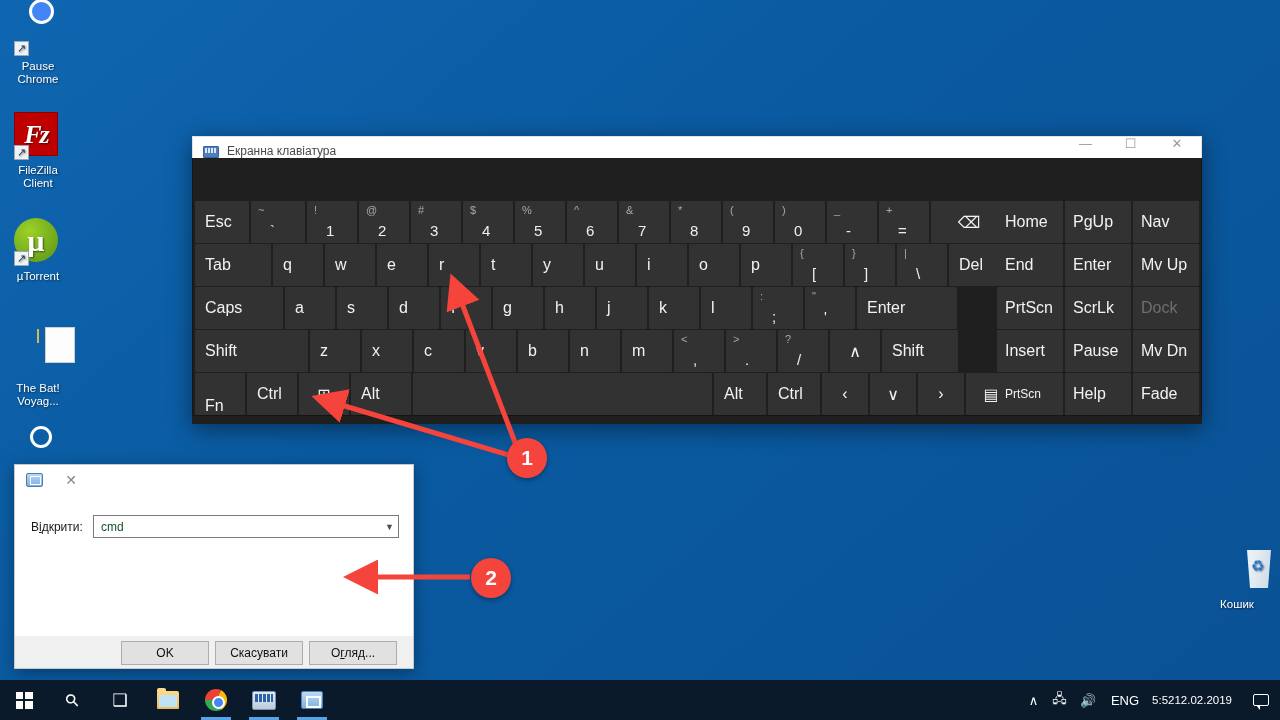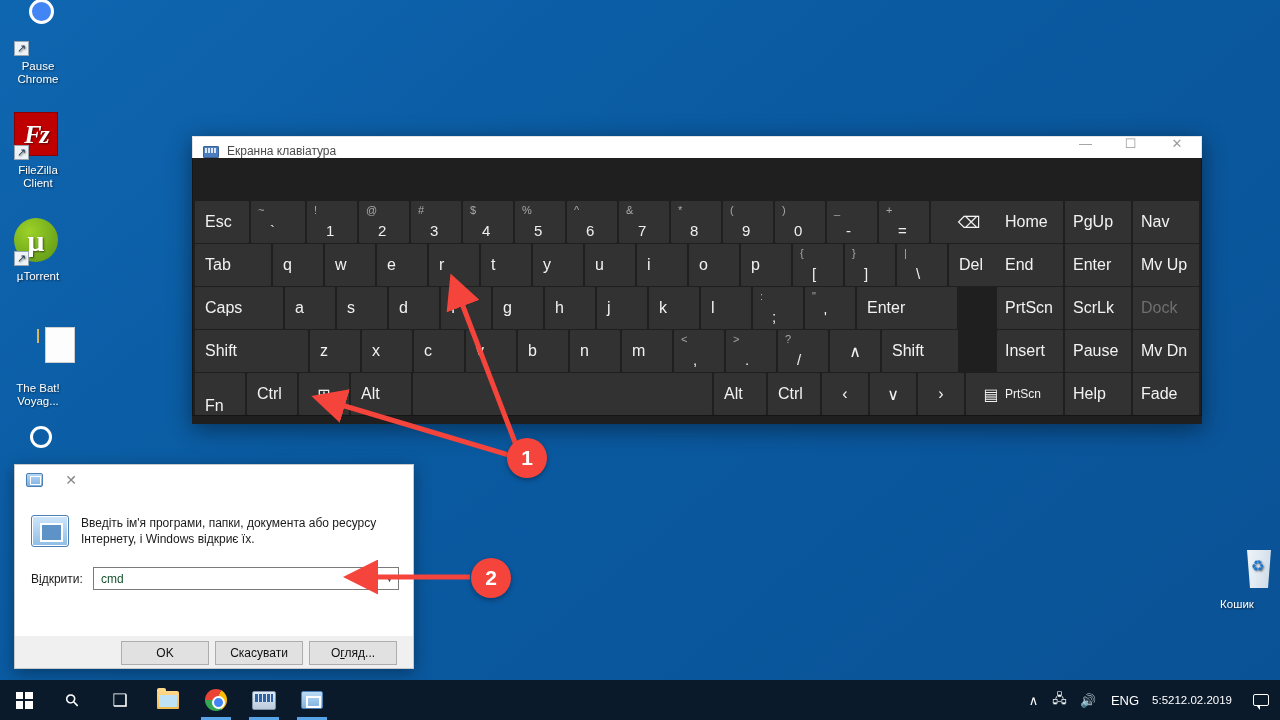--- a/index.html
+++ b/index.html
@@ -558,24 +558,20 @@
       </div>
   </div>
 </div>
 
 <div id="run">
   <div id="run-title">
     <span class="ricon"></span>
     <span class="rclose">✕</span>
   </div>
   <div id="run-body">
-    <div class="run-desc-wrap">
-      <span class="run-bigicon"></span>
-      <span class="run-desc">Введіть ім'я програми, папки, документа або ресурсу Інтернету, і Windows відкриє їх.</span>
-    </div>
     <div class="run-open-row">
       <span class="run-open-lbl">В<u>і</u>дкрити:</span>
       <span class="run-combo">
         <input type="text" value="cmd" style="">
         <span class="caret">▼</span>
       </span>
     </div>
   </div>
   <div id="run-buttons">
     <span class="rbtn">OK</span>

